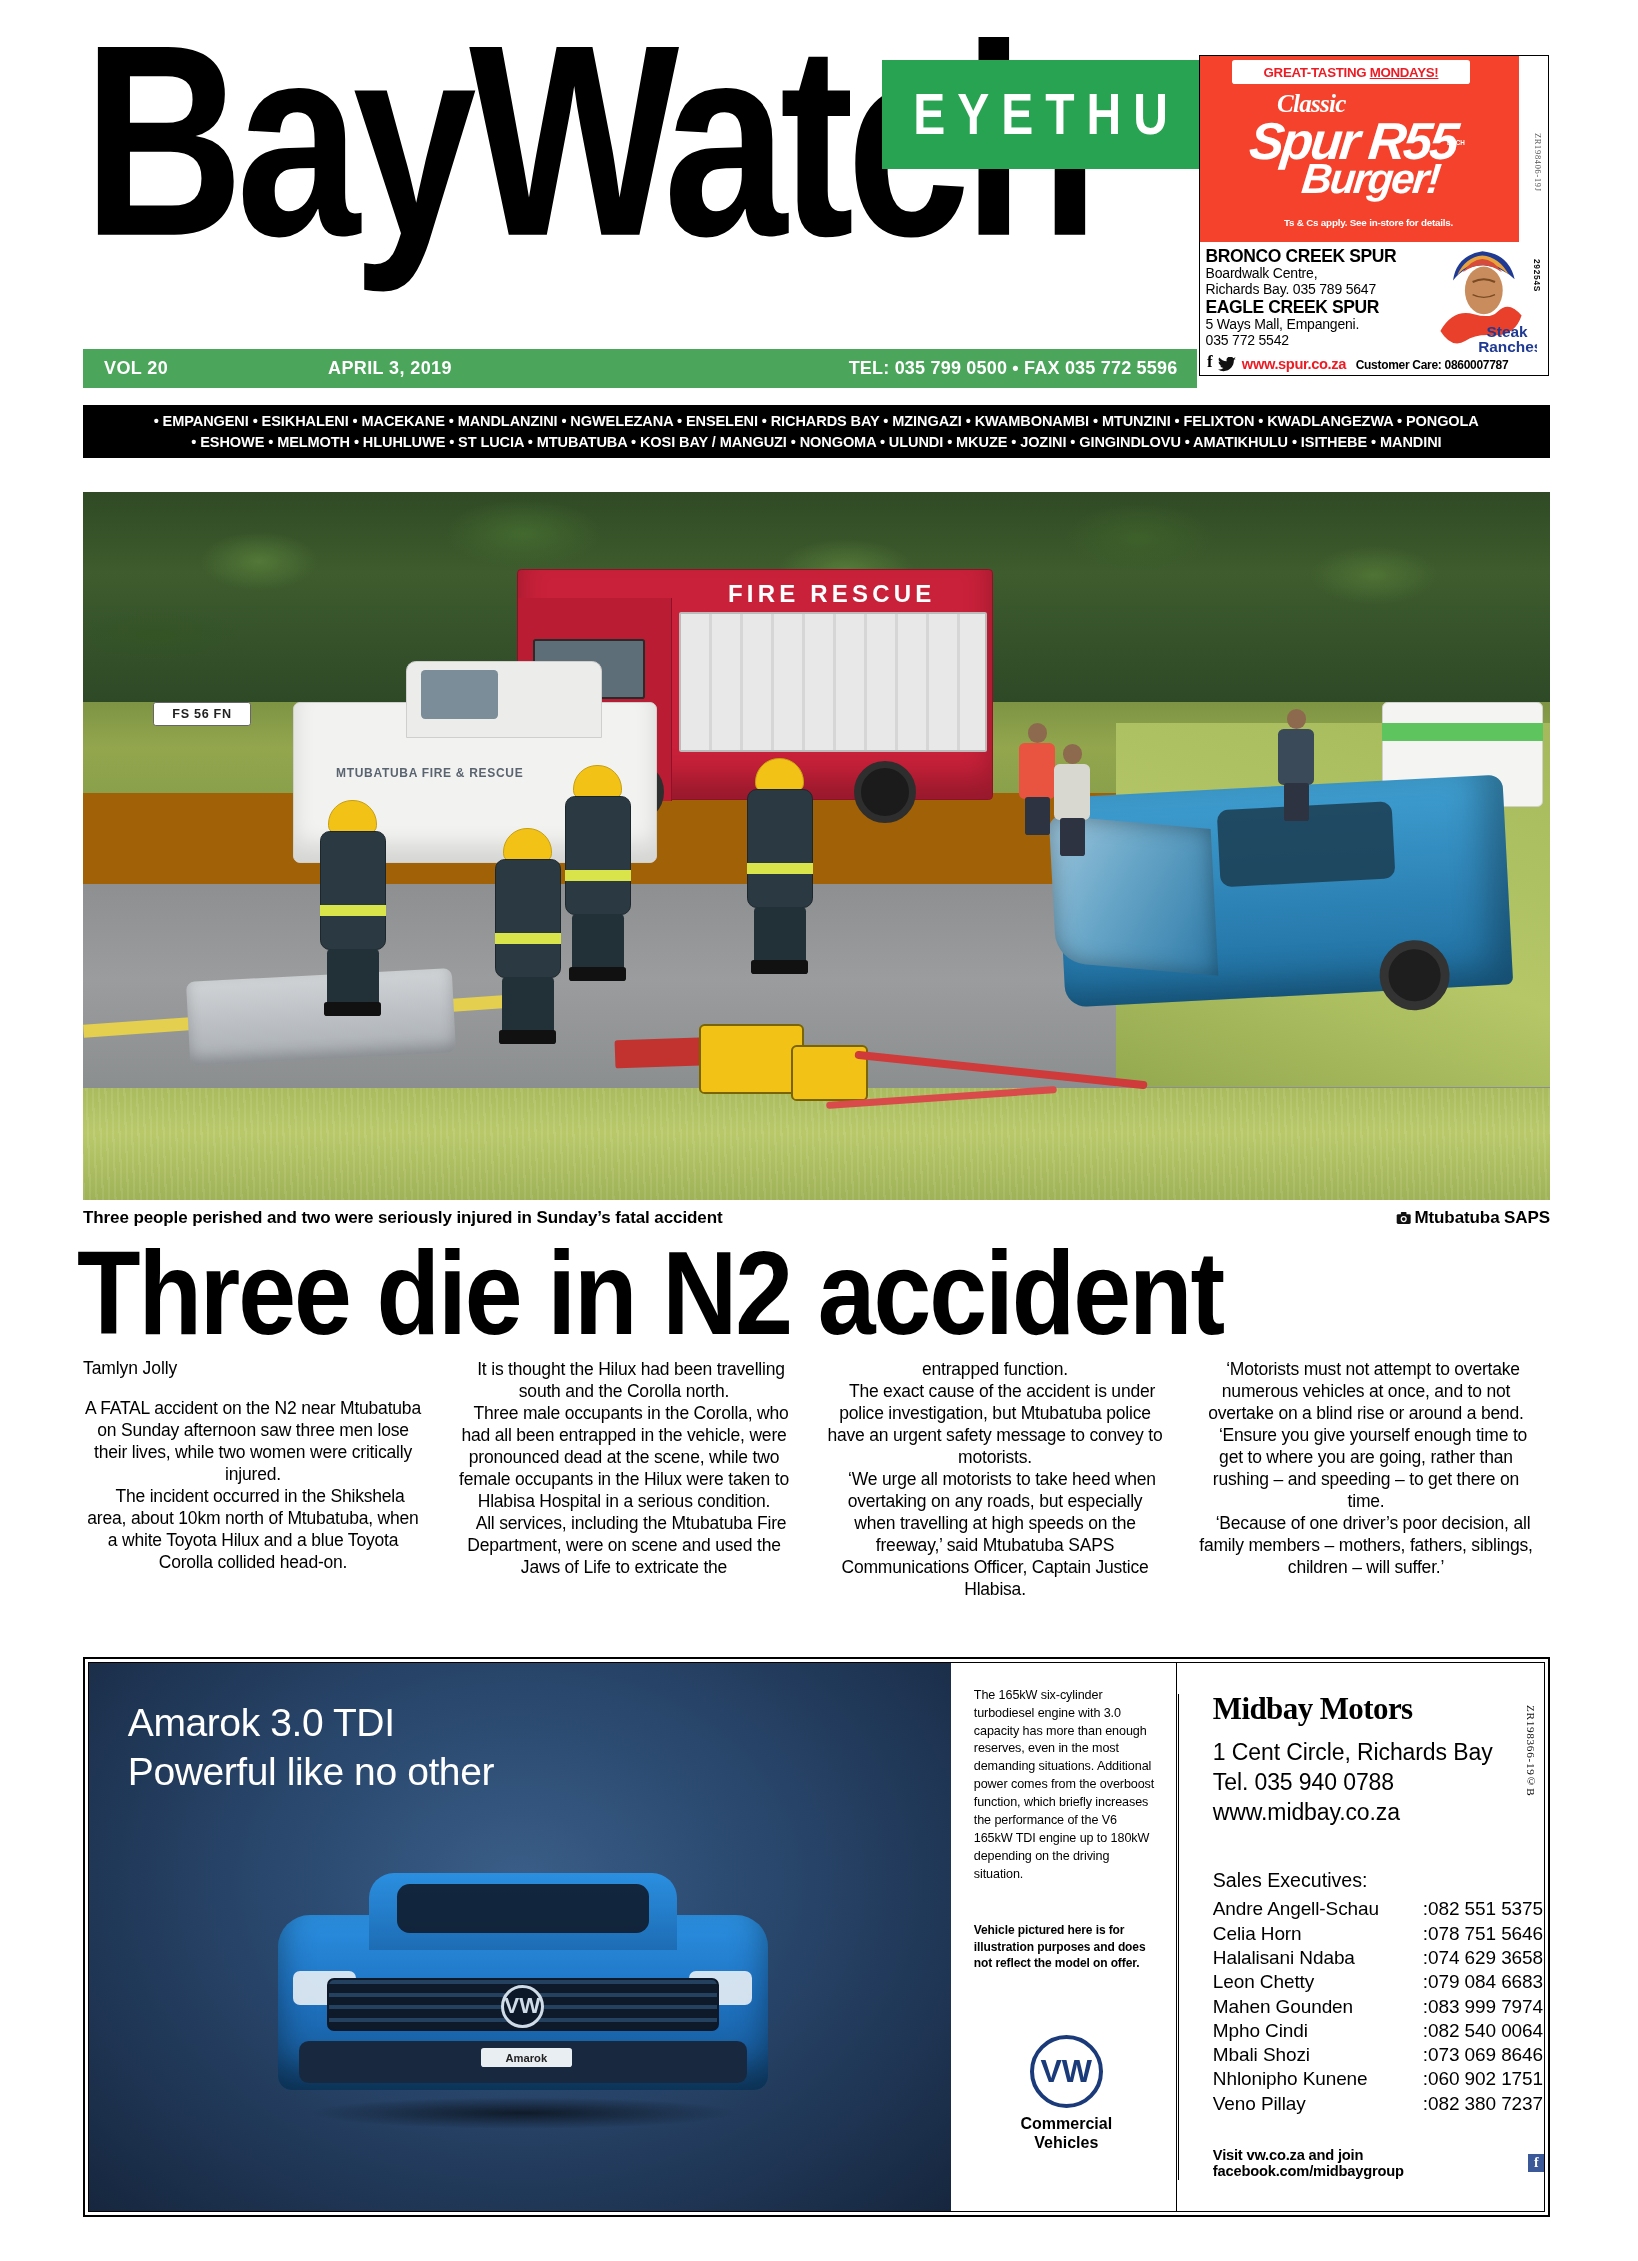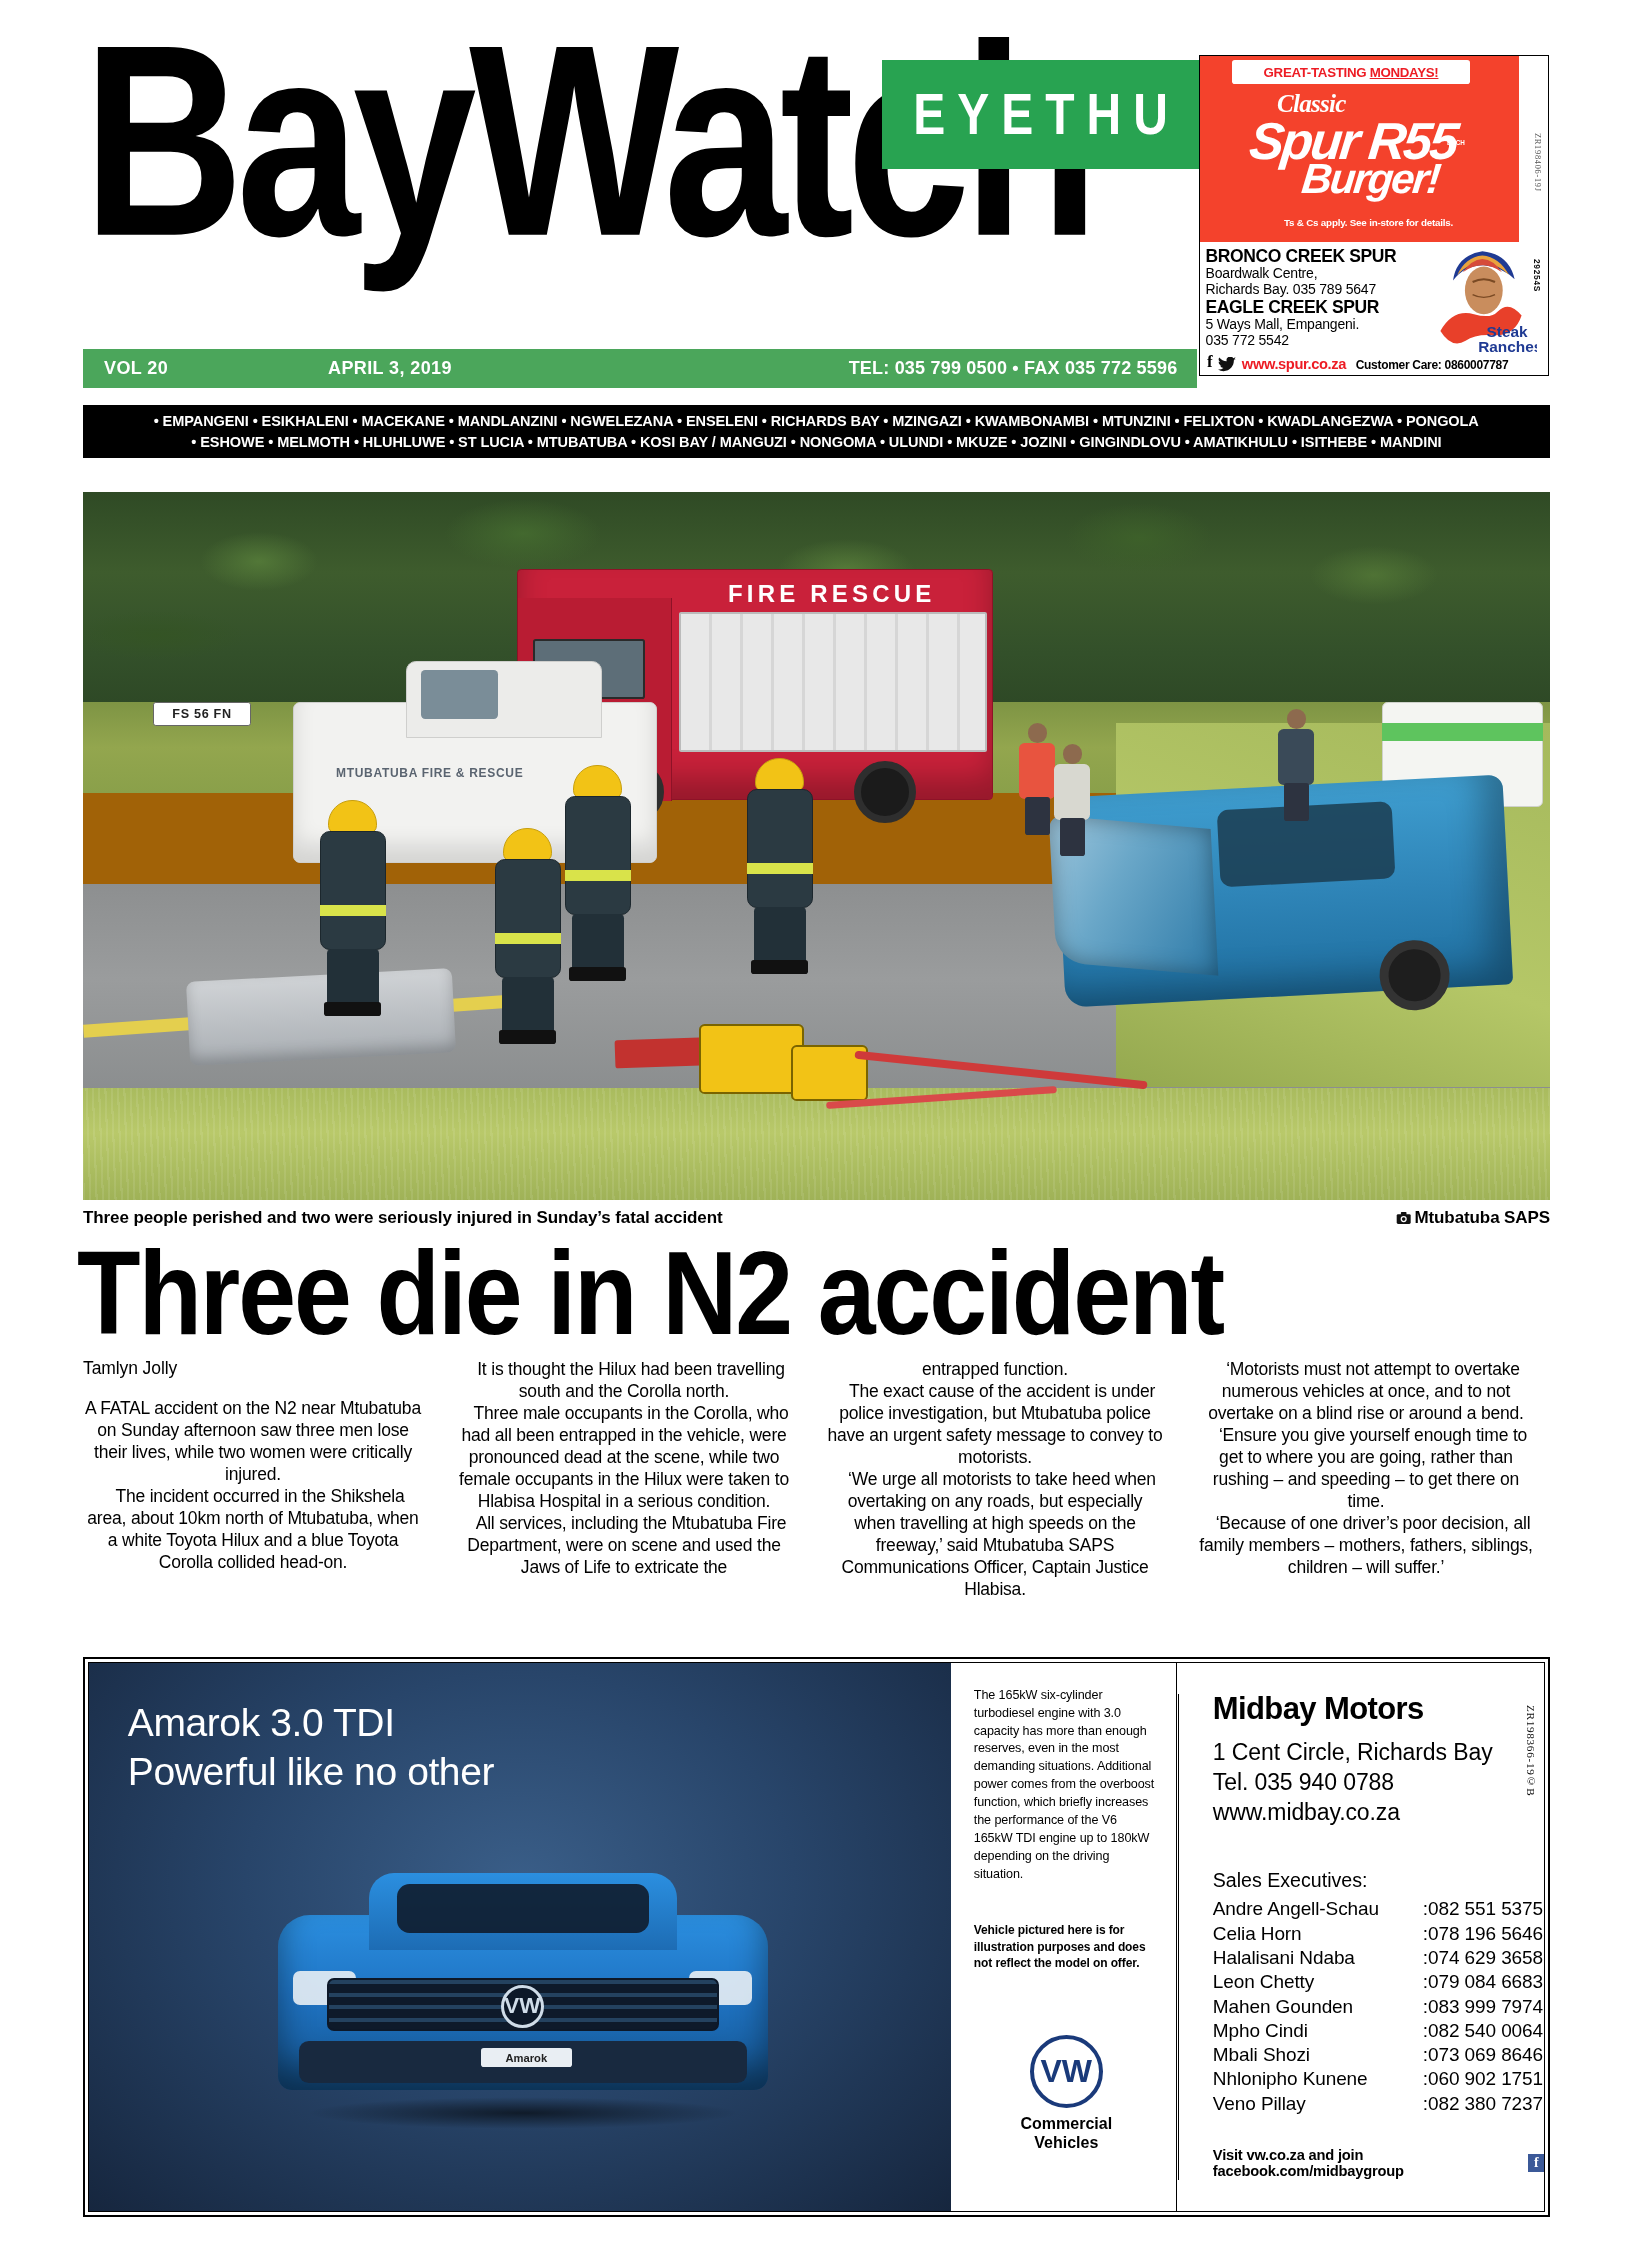--- a/index.html
+++ b/index.html
@@ -259,21 +259,21 @@
     padding:24px 19.6px 0 21px; border-right:0.7px solid #000;
   }
   .vw-spec p { font-size:12.6px; line-height:1.42; color:#000; letter-spacing:-0.1px; }
   .vw-spec .disc { font-size:12px; font-weight:700; line-height:1.35; margin-top:39px; letter-spacing:-0.1px; }
   .vw-commercial { position:absolute; left:911px; bottom:59px; width:133px; text-align:center; }
   .vw-roundel { width:73px; height:73px; border-radius:50%; border:4.9px solid #1a3a7a; margin:0 auto 7px;
     display:flex; align-items:center; justify-content:center; color:#1a3a7a; font-weight:700; font-size:32px; }
   .vw-commercial .t1 { font-size:16px; font-weight:700; color:#000; line-height:1.15; }
 
   .vw-dealer { position:absolute; left:1093px; top:0; right:0; height:100%; padding:28px 28px 0 31px; }
-  .vw-dealer h2 { font-size:31px; font-weight:700; color:#000; letter-spacing:-0.6px; margin-bottom:9.8px; }
+  .vw-dealer h2 { font-size:31px; font-weight:700; color:#000; letter-spacing:-0.6px; margin-bottom:9.8px;font-family:Liberation Serif, serif; }
   .vw-dealer .addr { font-size:23px; line-height:1.32; color:#000; letter-spacing:-0.1px; }
   .vw-dealer .sehead { font-size:19.6px; font-weight:400; margin-top:41px; margin-bottom:5.6px; }
   .se-list { width:392px; }
   .se-row { display:flex; font-size:19px; line-height:1.28; color:#000; letter-spacing:-0.1px; }
   .se-name { width:210px; }
   .se-tel { white-space:nowrap; }
   .vw-visit { position:absolute; left:31px; bottom:32px; font-size:14.7px; font-weight:700; display:flex; align-items:center; gap:5.6px; letter-spacing:-0.2px; }
   .fb-box { width:18px; height:18px; background:#3b5998; color:#fff; font-weight:700; font-size:14px;
     display:flex; align-items:center; justify-content:center; font-family:"Liberation Serif", serif; }
   .vw-code { position:absolute; right:7px; top:42px; font-size:11.2px; color:#111;
@@ -524,21 +524,21 @@
         <div class="addr">www.midbay.co.za</div>
 
         <div class="sehead">Sales Executives:</div>
         <div class="se-list">
           <div class="se-row">
               <span class="se-name">Andre Angell-Schau</span>
               <span class="se-tel">:082 551 5375</span>
             </div>
           <div class="se-row">
               <span class="se-name">Celia Horn</span>
-              <span class="se-tel">:078 196 5646</span>
+              <span class="se-tel">:078 751 5646</span>
             </div>
           <div class="se-row">
               <span class="se-name">Halalisani Ndaba</span>
               <span class="se-tel">:074 629 3658</span>
             </div>
           <div class="se-row">
               <span class="se-name">Leon Chetty</span>
               <span class="se-tel">:079 084 6683</span>
             </div>
           <div class="se-row">

